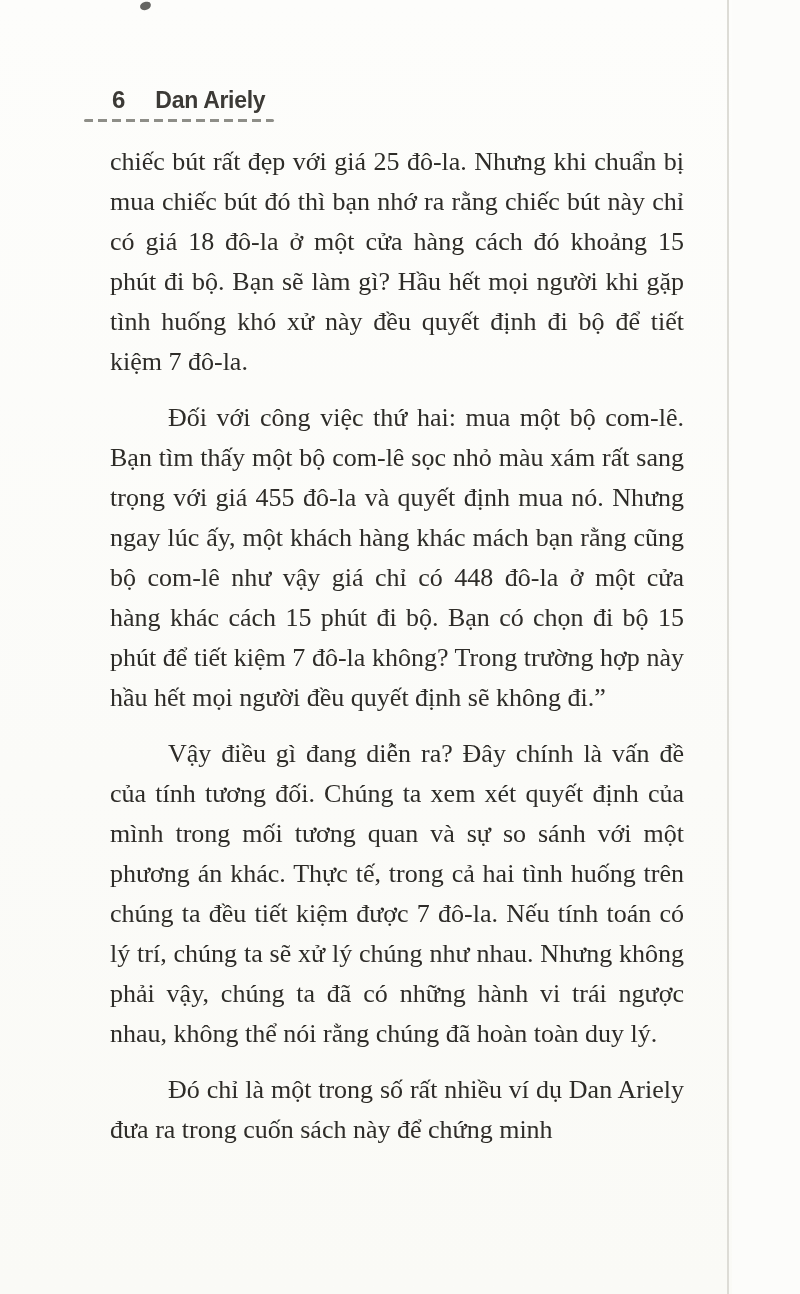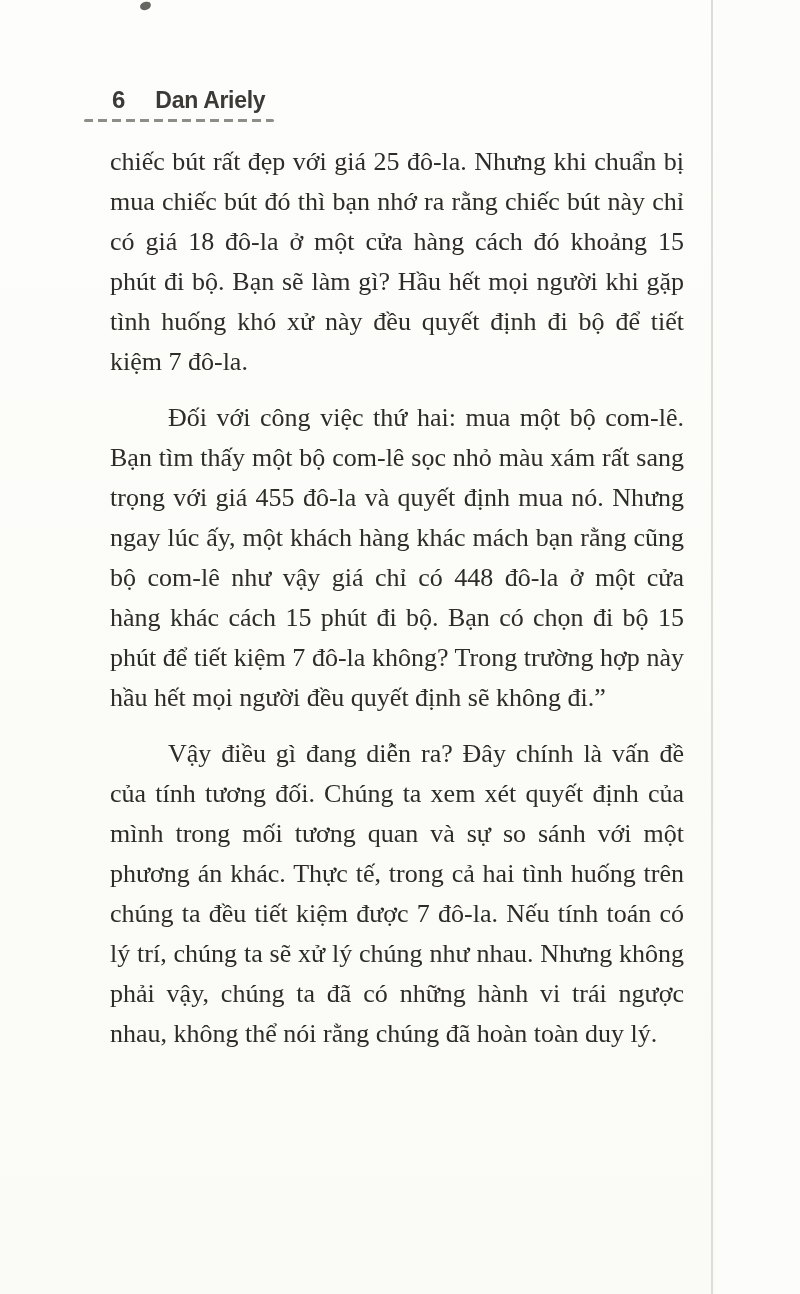--- a/index.html
+++ b/index.html
@@ -11,20 +11,21 @@
     height: 1294px;
     background: #fcfcfa;
     overflow: hidden;
     font-family: "Liberation Serif", serif;
   }
   .page {
     position: relative;
     width: 716px;
     height: 1294px;
     background: linear-gradient(180deg, #fdfdfb 0%, #fbfbf8 60%, #fafaf6 100%);
+    padding-left: 16px;
   }
   
   .scan-edge {
     position: absolute;
     top: 0;
     right: 3px;
     width: 2px;
     height: 100%;
     background: #dddcd6;
   }
@@ -101,15 +102,16 @@
   <header class="running-header">
     <span class="page-num">6</span><span class="author">Dan Ariely</span>
   </header>
 
   <div class="dashed-rule"></div>
 
   <main class="body-text">
     <p class="para no-indent">chiếc bút rất đẹp với giá 25 đô-la. Nhưng khi chuẩn bị mua chiếc bút đó thì bạn nhớ ra rằng chiếc bút này chỉ có giá 18 đô-la ở một cửa hàng cách đó khoảng 15 phút đi bộ. Bạn sẽ làm gì? Hầu hết mọi người khi gặp tình huống khó xử này đều quyết định đi bộ để tiết kiệm 7 đô-la.</p>
     <p class="para">Đối với công việc thứ hai: mua một bộ com-lê. Bạn tìm thấy một bộ com-lê sọc nhỏ màu xám rất sang trọng với giá 455 đô-la và quyết định mua nó. Nhưng ngay lúc ấy, một khách hàng khác mách bạn rằng cũng bộ com-lê như vậy giá chỉ có 448 đô-la ở một cửa hàng khác cách 15 phút đi bộ. Bạn có chọn đi bộ 15 phút để tiết kiệm 7 đô-la không? Trong trường hợp này hầu hết mọi người đều quyết định sẽ không đi.”</p>
     <p class="para">Vậy điều gì đang diễn ra? Đây chính là vấn đề của tính tương đối. Chúng ta xem xét quyết định của mình trong mối tương quan và sự so sánh với một phương án khác. Thực tế, trong cả hai tình huống trên chúng ta đều tiết kiệm được 7 đô-la. Nếu tính toán có lý trí, chúng ta sẽ xử lý chúng như nhau. Nhưng không phải vậy, chúng ta đã có những hành vi trái ngược nhau, không thể nói rằng chúng đã hoàn toàn duy lý.</p>
+    <p class="para">Đó chỉ là một trong số rất nhiều ví dụ Dan Ariely đưa ra trong cuốn sách này để chứng minh</p>
   </main>
 
 </div>
 
 </body></html>

